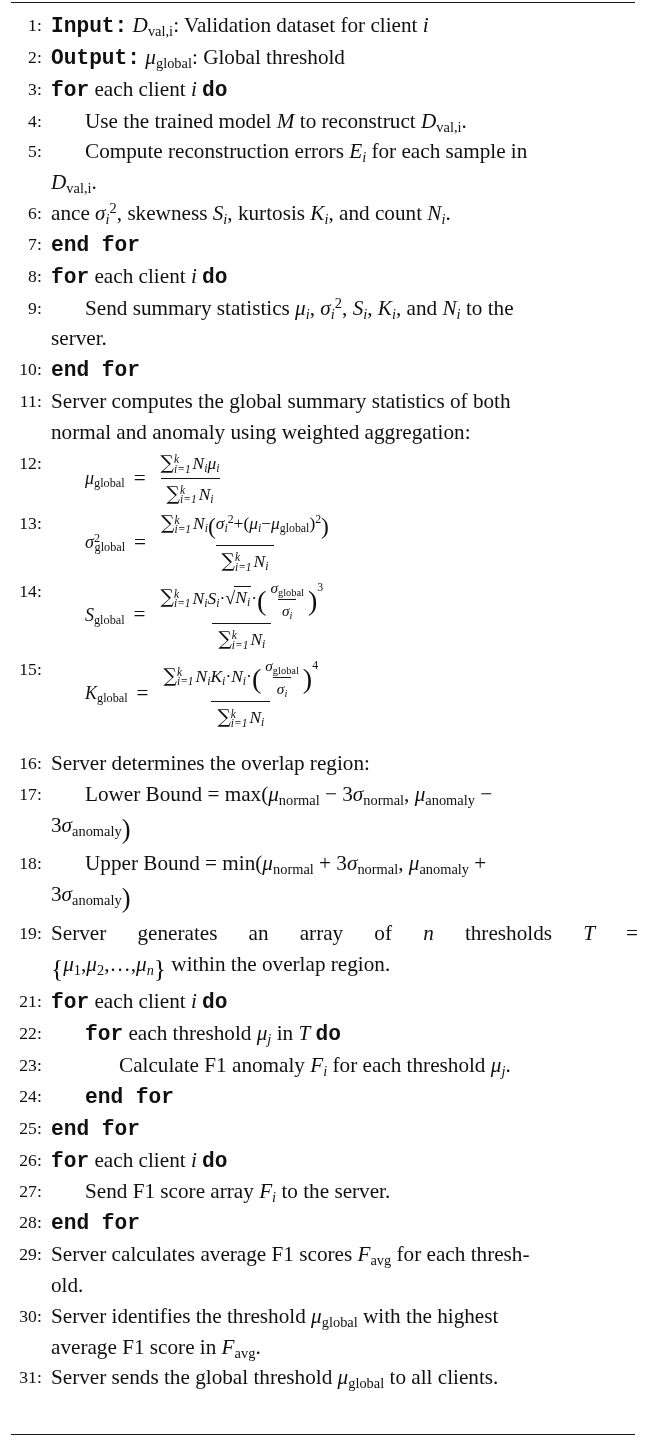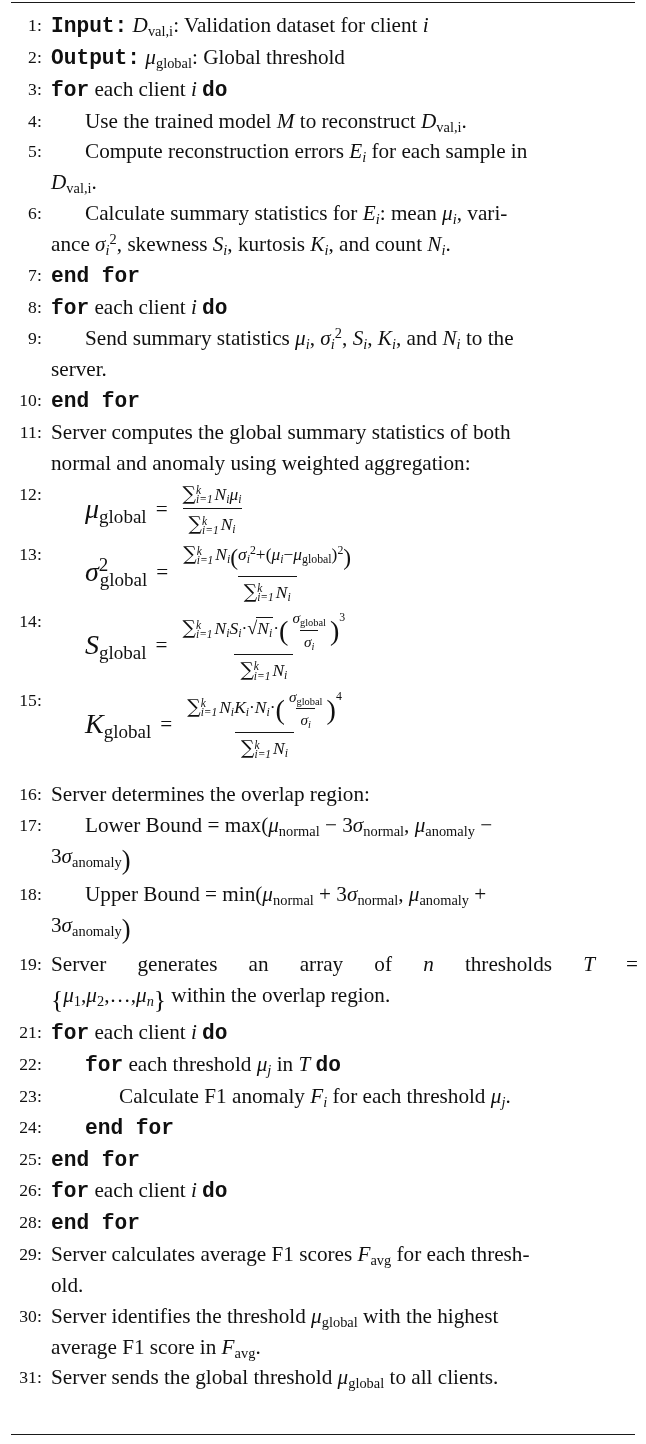--- a/index.html
+++ b/index.html
@@ -85,21 +85,21 @@
   sup { vertical-align: 0.52em; }
   sub .mi, sup .mi { font-style: italic; }
 
   
   .eqline {
     display: flex;
     align-items: center;
     padding-left: 34px;
     margin: 1px 0 1px 0;
   }
-  .lhs { white-space: nowrap; font-size: 28px; }
+  .lhs { white-space: nowrap; font-size: 18px; }
   .eqsign { padding: 0 9px; }
   .frac {
     display: inline-flex;
     flex-direction: column;
     align-items: center;
     vertical-align: middle;
     font-size: 17.4px;
   }
   .frac .numr {
     padding: 0 6px 1px 6px;
@@ -202,23 +202,20 @@
         <span class="first"><span>Compute reconstruction errors</span>
           <span class="mi">E</span><sub><span class="mi">i</span></sub>
           <span>for each sample in</span></span>
         <span class="cont"><span class="mi">D</span><sub class="mroman">val,i</sub>.</span>
         </span>
     </div>
 
     <div class="line ind1">
       <span class="num">6:</span>
       <span class="body">
-        <span class="first"><span>Calculate summary statistics for</span>
-          <span class="mi">E</span><sub><span class="mi">i</span></sub><span>: mean</span>
-          <span class="mi">μ</span><sub><span class="mi">i</span></sub><span>, vari-</span></span>
         <span class="cont"><span>ance</span>
           <span class="mi">σ</span><sub><span class="mi">i</span></sub><sup>2</sup><span>, skewness</span>
           <span class="mi">S</span><sub><span class="mi">i</span></sub><span>, kurtosis</span>
           <span class="mi">K</span><sub><span class="mi">i</span></sub><span>, and count</span>
           <span class="mi">N</span><sub><span class="mi">i</span></sub>.</span>
         </span>
     </div>
 
     <div class="line ind0">
       <span class="num">7:</span>
@@ -448,20 +445,28 @@
     <div class="line ind0">
       <span class="num">26:</span>
       <span class="body">
           <span class="first"><b>for</b>
         <span>each client</span>
         <span class="mi">i</span>
         <b>do</b></span>
         </span>
     </div>
 
+    <div class="line ind1">
+      <span class="num">27:</span>
+      <span class="body">
+          <span class="first"><span>Send F1 score array</span>
+        <span class="mi">F</span><sub><span class="mi">i</span></sub>
+        <span>to the server.</span></span>
+        </span>
+    </div>
 
     <div class="line ind0">
       <span class="num">28:</span>
       <span class="body">
           <span class="first"><b>end for</b></span>
         </span>
     </div>
 
     <div class="line ind0">
       <span class="num">29:</span>

